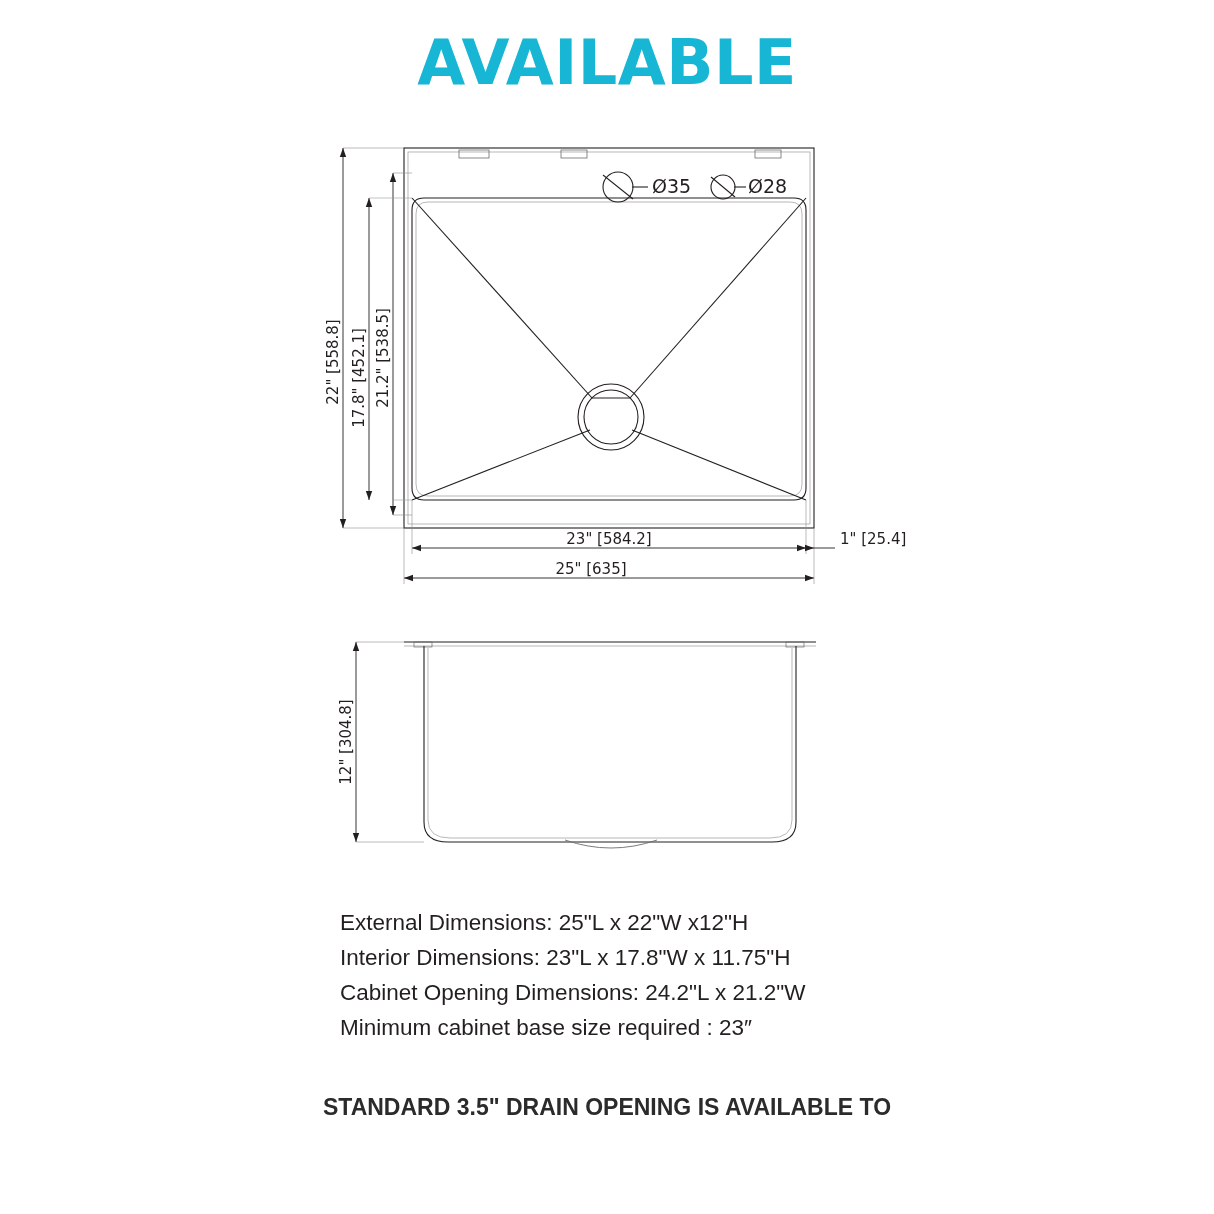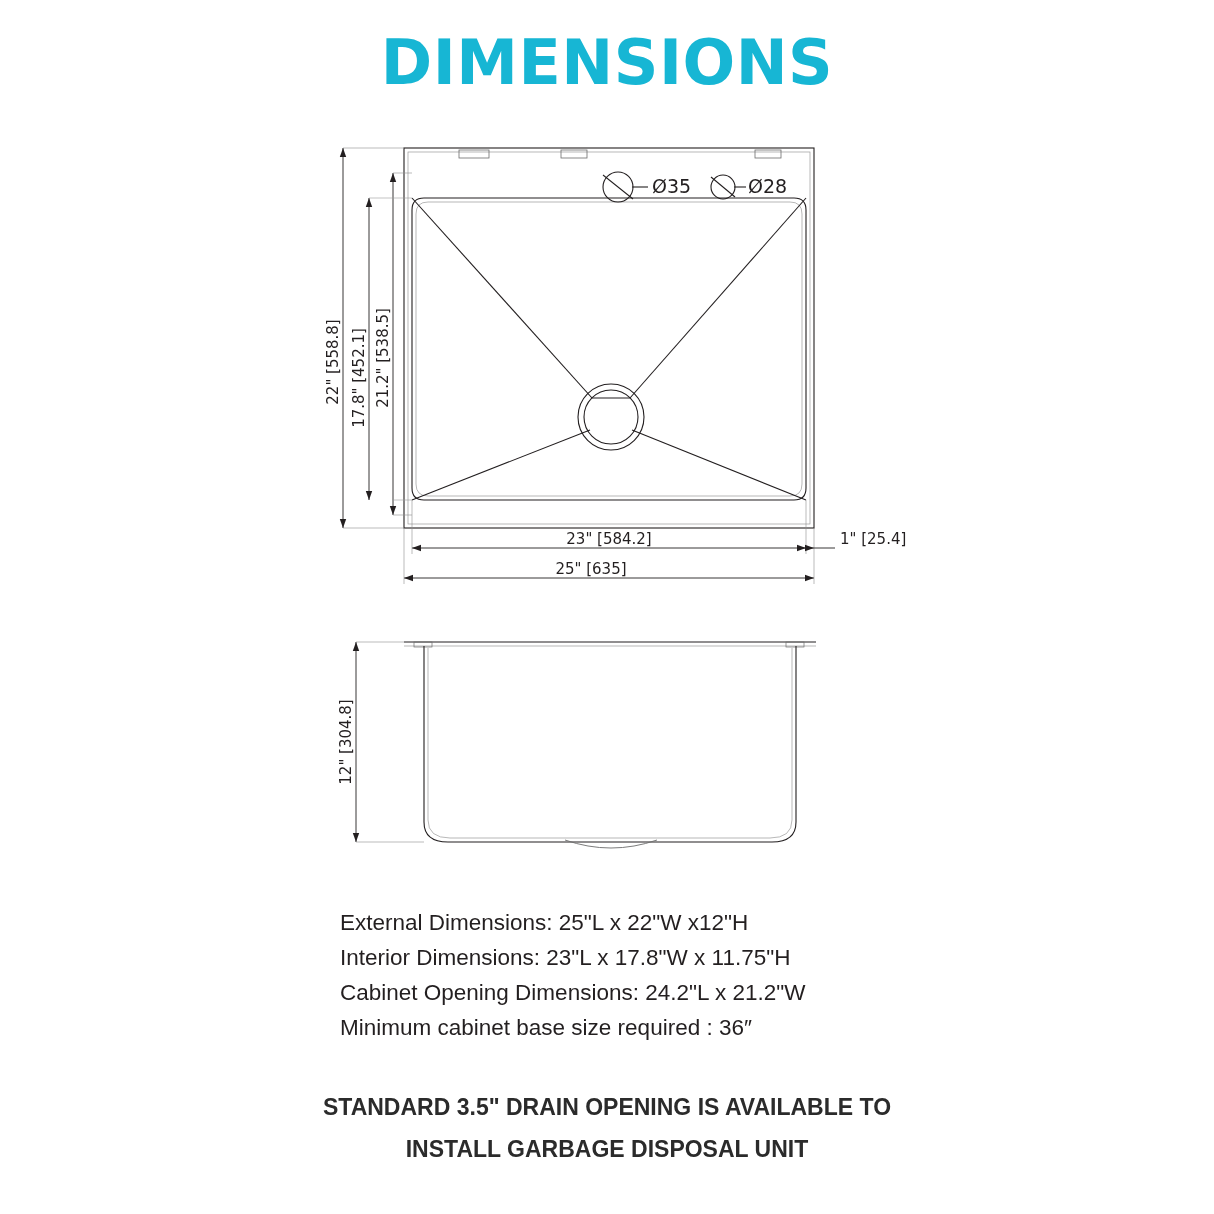--- a/index.html
+++ b/index.html
@@ -72,21 +72,21 @@
     line-height: 42px;
     color: #2b2b2b;
     font-family: "Liberation Sans", sans-serif;
   }
 </style>
 </head>
 <body>
 
 <div class="page">
 
-  <div class="title">DIMENSIONS</div>
+  <div class="title">AVAILABLE</div>
 
   <div class="drawing">
     <svg class="draw" width="1214" height="740" viewBox="0 0 1214 740" xmlns="http://www.w3.org/2000/svg">
       <g fill="none" stroke="#231f20" stroke-width="1.1" shape-rendering="geometricPrecision">
 
         <rect x="404" y="18" width="410" height="380"></rect>
 
         <rect x="408" y="22" width="402" height="372" stroke="#9a9a9a" stroke-width="0.7"></rect>
 
         <path d="M424,68 L794,68 Q806,68 806,80 L806,358 Q806,370 794,370 L424,370 Q412,370 412,358 L412,80 Q412,68 424,68 Z"></path>
@@ -174,21 +174,20 @@
         <line x1="356" y1="712" x2="424" y2="712" stroke="#8f8f8f" stroke-width="0.6"></line>
         <text transform="translate(351,612) rotate(-90)" text-anchor="middle" font-family="DejaVu Sans, sans-serif" font-size="15" fill="#231f20" stroke="none">12" [304.8]</text>
       </g>
     </svg>
   </div>
 
   <div class="specs">
     <div class="spec-line">External Dimensions: 25"L x 22"W x12"H</div>
     <div class="spec-line">Interior Dimensions: 23"L x 17.8"W x 11.75"H</div>
     <div class="spec-line">Cabinet Opening Dimensions: 24.2"L x 21.2"W</div>
-    <div class="spec-line">Minimum cabinet base size required : 36″</div>
+    <div class="spec-line">Minimum cabinet base size required : 23″</div>
   </div>
 
   <div class="footer">
     <div class="footer-line">STANDARD 3.5" DRAIN OPENING IS AVAILABLE TO</div>
-    <div class="footer-line">INSTALL GARBAGE DISPOSAL UNIT</div>
   </div>
 
 </div>
 
 </body></html>

